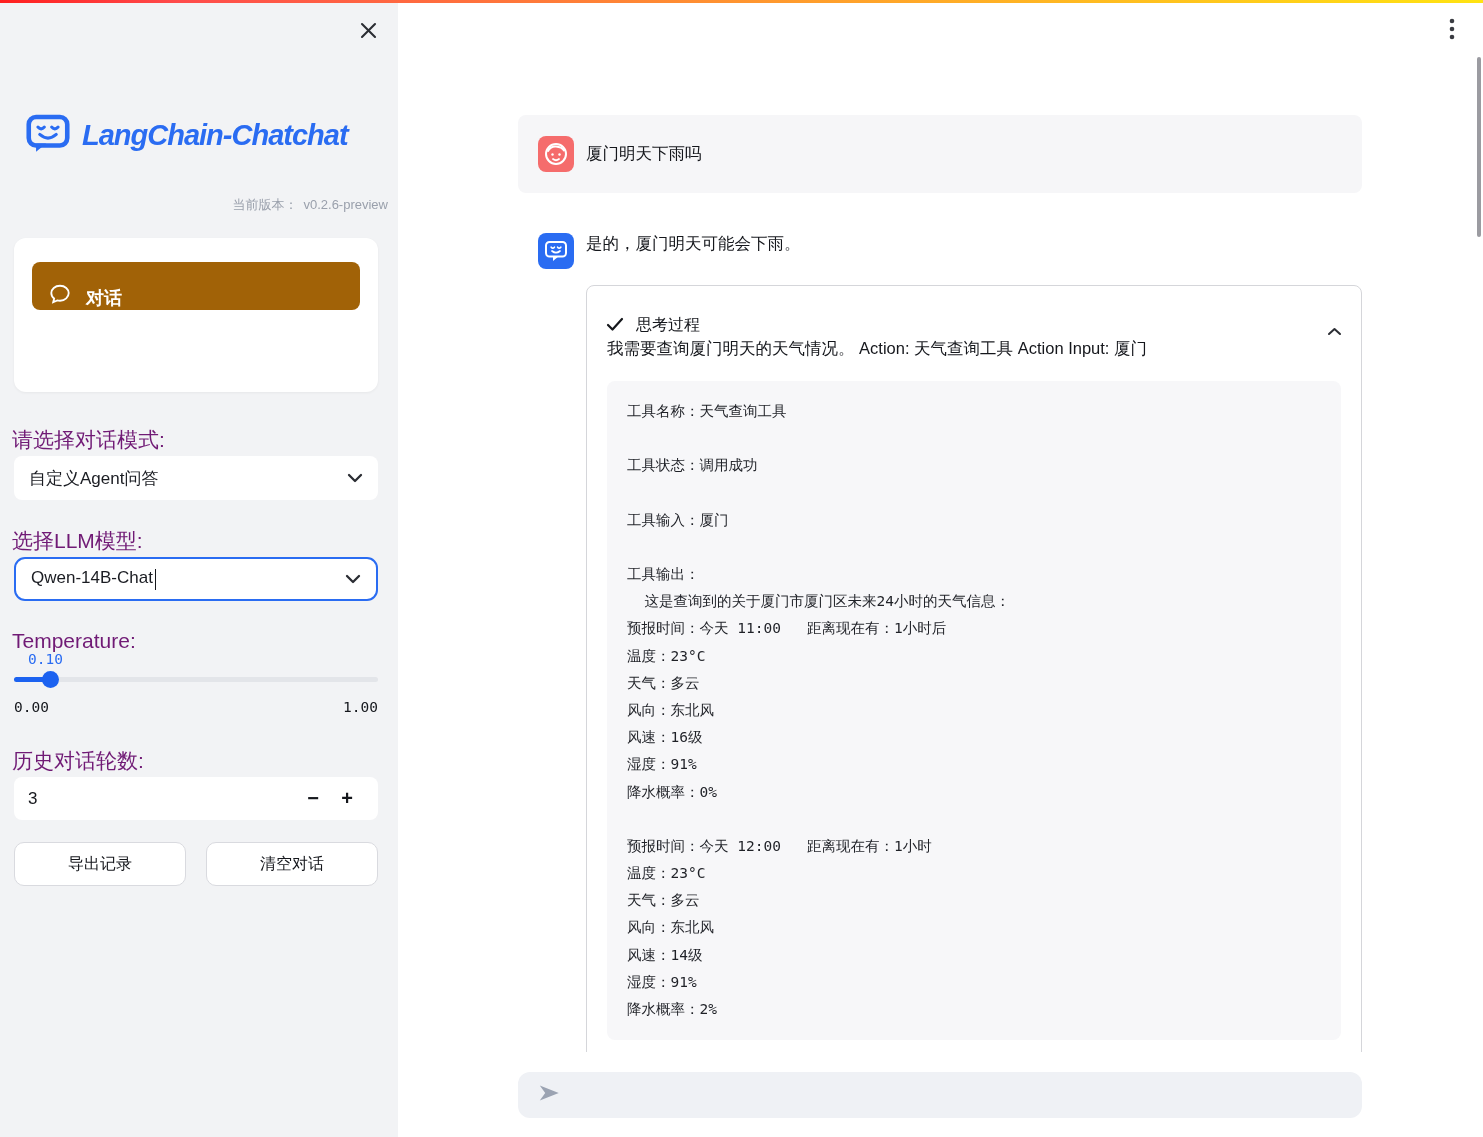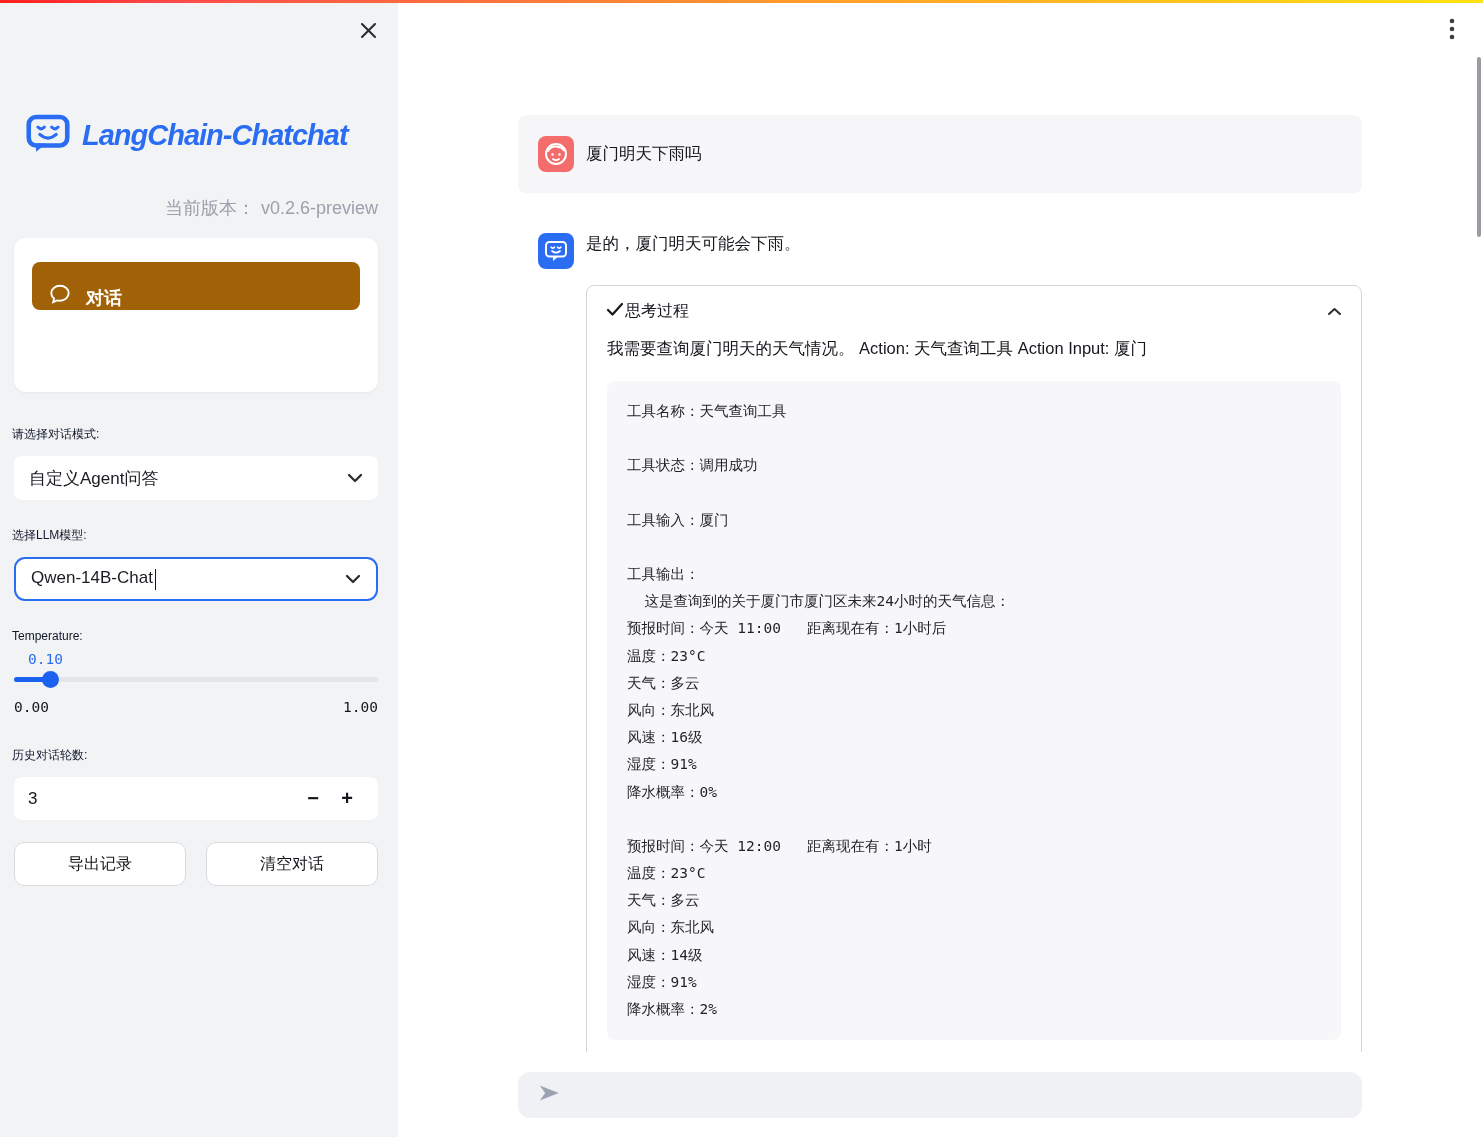--- a/index.html
+++ b/index.html
@@ -19,36 +19,36 @@
     position:absolute; top:0; left:0; width:398px; height:100%;
     background:#f2f3f5; z-index:10;
   }
   .close-btn { position:absolute; top:18px; right:16px; width:28px; height:28px;
     display:flex; align-items:center; justify-content:center; cursor:pointer; }
   .logo { position:absolute; left:26px; top:114px; display:flex; align-items:center; gap:12px; }
   .logo-text {
     font-size:29px; font-weight:700; font-style:italic; color:#2a6cf2;
     letter-spacing:-1px; white-space:nowrap;
   }
-  .version { position:absolute; top:196px; right:20px; font-size:18px; color:#9aa0ac; }
+  .version { position:absolute; top:196px; right:10px; font-size:13px; color:#9aa0ac; }
   .version b { font-weight:400; margin-left:6px; }
   .nav-card {
     position:absolute; left:14px; top:238px; width:364px; height:154px;
     background:#ffffff; border-radius:12px; box-shadow:0 1px 3px rgba(0,0,0,.05);
   }
   .nav-active {
     margin:24px 18px 0; height:48px; background:#a16207; border-radius:8px;
     display:flex; align-items:flex-end; gap:15px; padding:0 17px;
     color:#ffffff; font-weight:700; font-size:18px; cursor:pointer;
   }
   .nav-item {
     margin:13px 18px 0; height:42px; display:flex; align-items:center; gap:15px;
     padding:0 17px; font-size:18px; color:#1f2127; cursor:pointer;
   }
-  .side-label { position:absolute; left:12px; font-size:12px; color:#0f172a; }
+  .side-label { position:absolute; left:12px; font-size:21px; color:#701a75; }
   .select {
     position:absolute; left:14px; width:364px; height:44px; background:#ffffff;
     border-radius:8px; display:flex; align-items:center; justify-content:space-between;
     padding:0 15px; font-size:17px; cursor:pointer;
   }
   .select.focused { border:2px solid #2a6cf2; border-radius:9px; }
   .cursor-bar { display:inline-block; width:1px; height:21px; background:#15171c;
     margin-left:2px; vertical-align:middle; }
   .mono { font-family:"DejaVu Sans Mono","Liberation Mono",monospace; }
   .temp-value { position:absolute; left:28px; top:651px; font-size:14.5px; color:#2a6cf2; }
@@ -82,21 +82,21 @@
     margin-top:115px; height:78px; background:#f6f6f8; border-radius:8px;
     display:flex; align-items:center; gap:12px; padding:0 20px;
   }
   .assistant-row { margin-top:40px; height:36px; display:flex; gap:12px; padding:0 20px; }
   .avatar { width:36px; height:36px; flex:0 0 36px; }
   .msg-text { font-size:16.5px; color:#15171c; }
   .expander {
     margin:16px 0 0 68px; width:776px; border:1px solid #d5d6da; border-radius:8px;
     background:#ffffff;
   }
-  .exp-header { height:50px; display:flex; align-items:center; gap:1px; padding:0 19px; cursor:pointer; }
+  .exp-header { height:50px; display:flex; align-items:flex-end; gap:12px; padding:0 19px; cursor:pointer; }
   .exp-title { font-size:16px; color:#15171c; }
   .exp-chevron { margin-left:auto; display:flex; }
   .exp-summary { padding:1px 20px 20px; font-size:16.5px; color:#15171c; line-height:1.45; }
   .exp-code {
     margin:0 20px 20px; background:#f7f7f9; border-radius:8px; padding:17px 20px;
     font-family:"DejaVu Sans Mono","Liberation Mono",monospace; font-size:14.5px;
     line-height:1.875; color:#1f2127; white-space:pre-wrap;
   }
   .input-area { position:absolute; left:0; bottom:0; width:100%; height:85px; background:#ffffff; z-index:20; }
   .chat-input {

